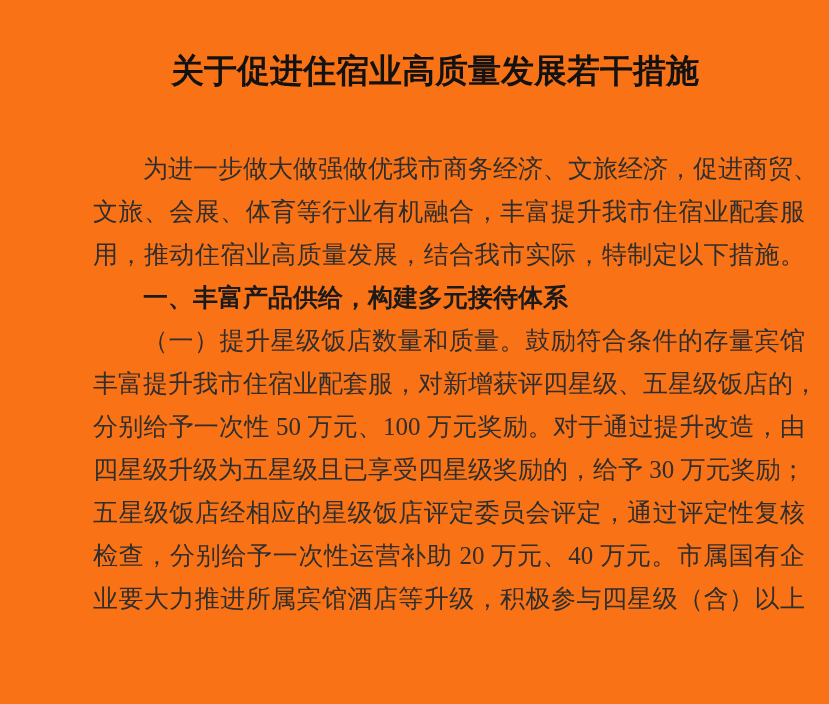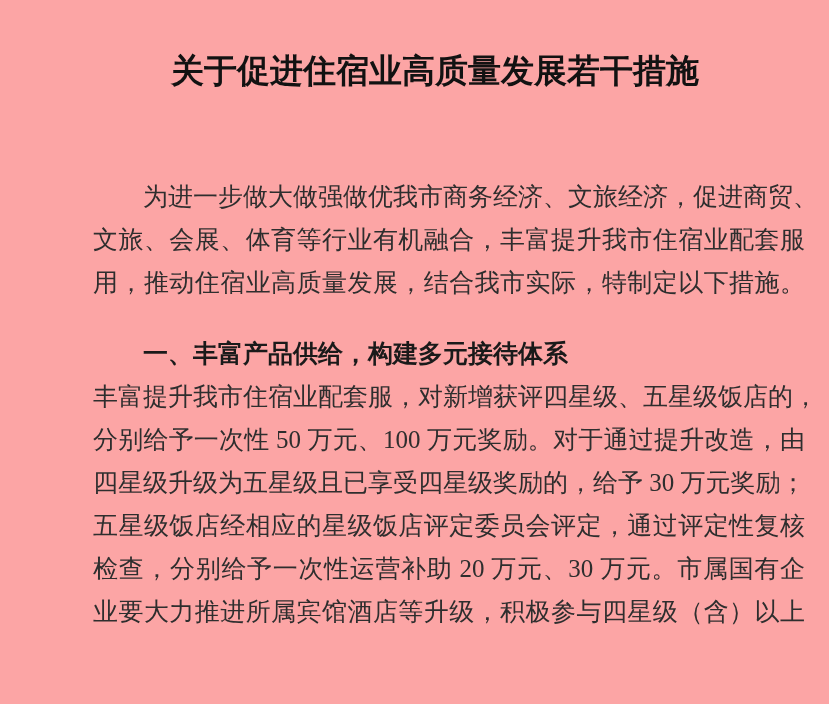--- a/index.html
+++ b/index.html
@@ -4,21 +4,21 @@
 <style>
   html, body {
     margin: 0;
     padding: 0;
     background: #ffffff;
   }
   .page {
     position: relative;
     width: 829px;
     height: 704px;
-    background: #fca5a5;
+    background: #f97316;
     overflow: hidden;
     font-family: "Liberation Serif", "DejaVu Serif", serif;
   }
   .doc-title {
     margin: 0;
     margin-top: 50px;
     margin-left: 79px;
     width: 712px;
     text-align: center;
     font-size: 33px;
@@ -42,21 +42,20 @@
     color: #2e2e2e;
     text-align: justify;
     text-align-last: justify;
     text-justify: inter-character;
     white-space: nowrap;
     overflow: visible;
     font-family: "Liberation Serif", "DejaVu Serif", serif;
   }
   .line.indent {
     text-indent: 2em;
-    margin-top: 28px;
   }
   .line.heading {
     text-align: right;
     text-align-last: left;
     font-weight: 700;
     color: #1a1a1a;
     font-family: "Liberation Sans", "DejaVu Sans", sans-serif;
     font-size: 25px;
   }
 </style>
@@ -68,21 +67,22 @@
   <h1 class="doc-title">关于促进住宿业高质量发展若干措施</h1>
 
   <div class="doc-body">
 
     <div class="line indent">为进一步做大做强做优我市商务经济、文旅经济，促进商贸、</div>
     <div class="line">文旅、会展、体育等行业有机融合，丰富提升我市住宿业配套服</div>
     <div class="line">用，推动住宿业高质量发展，结合我市实际，特制定以下措施。</div>
 
     <div class="line indent heading">一、丰富产品供给，构建多元接待体系</div>
 
+    <div class="line indent">（一）提升星级饭店数量和质量。鼓励符合条件的存量宾馆</div>
     <div class="line">丰富提升我市住宿业配套服，对新增获评四星级、五星级饭店的，</div>
     <div class="line">分别给予一次性 50 万元、100 万元奖励。对于通过提升改造，由</div>
     <div class="line">四星级升级为五星级且已享受四星级奖励的，给予 30 万元奖励；</div>
     <div class="line">五星级饭店经相应的星级饭店评定委员会评定，通过评定性复核</div>
-    <div class="line">检查，分别给予一次性运营补助 20 万元、30 万元。市属国有企</div>
+    <div class="line">检查，分别给予一次性运营补助 20 万元、40 万元。市属国有企</div>
     <div class="line">业要大力推进所属宾馆酒店等升级，积极参与四星级（含）以上</div>
 
   </div>
 </div>
 
 </body></html>

